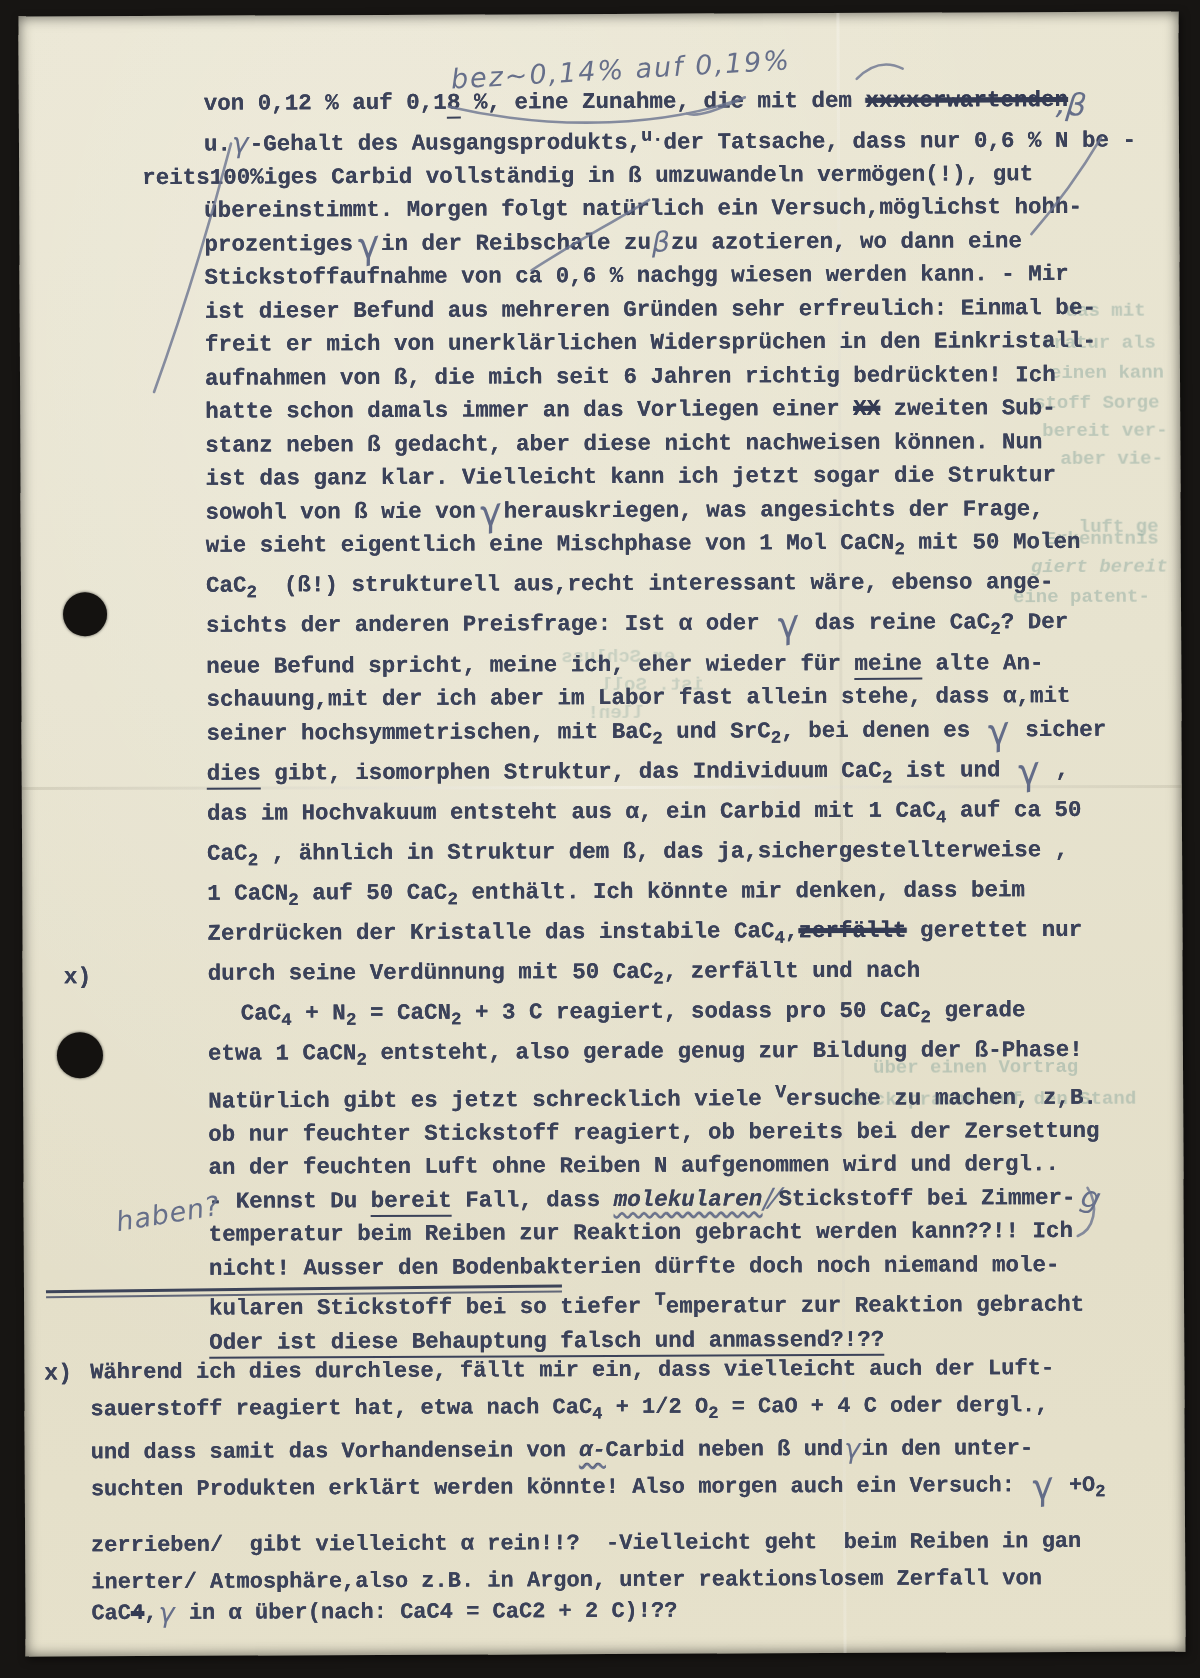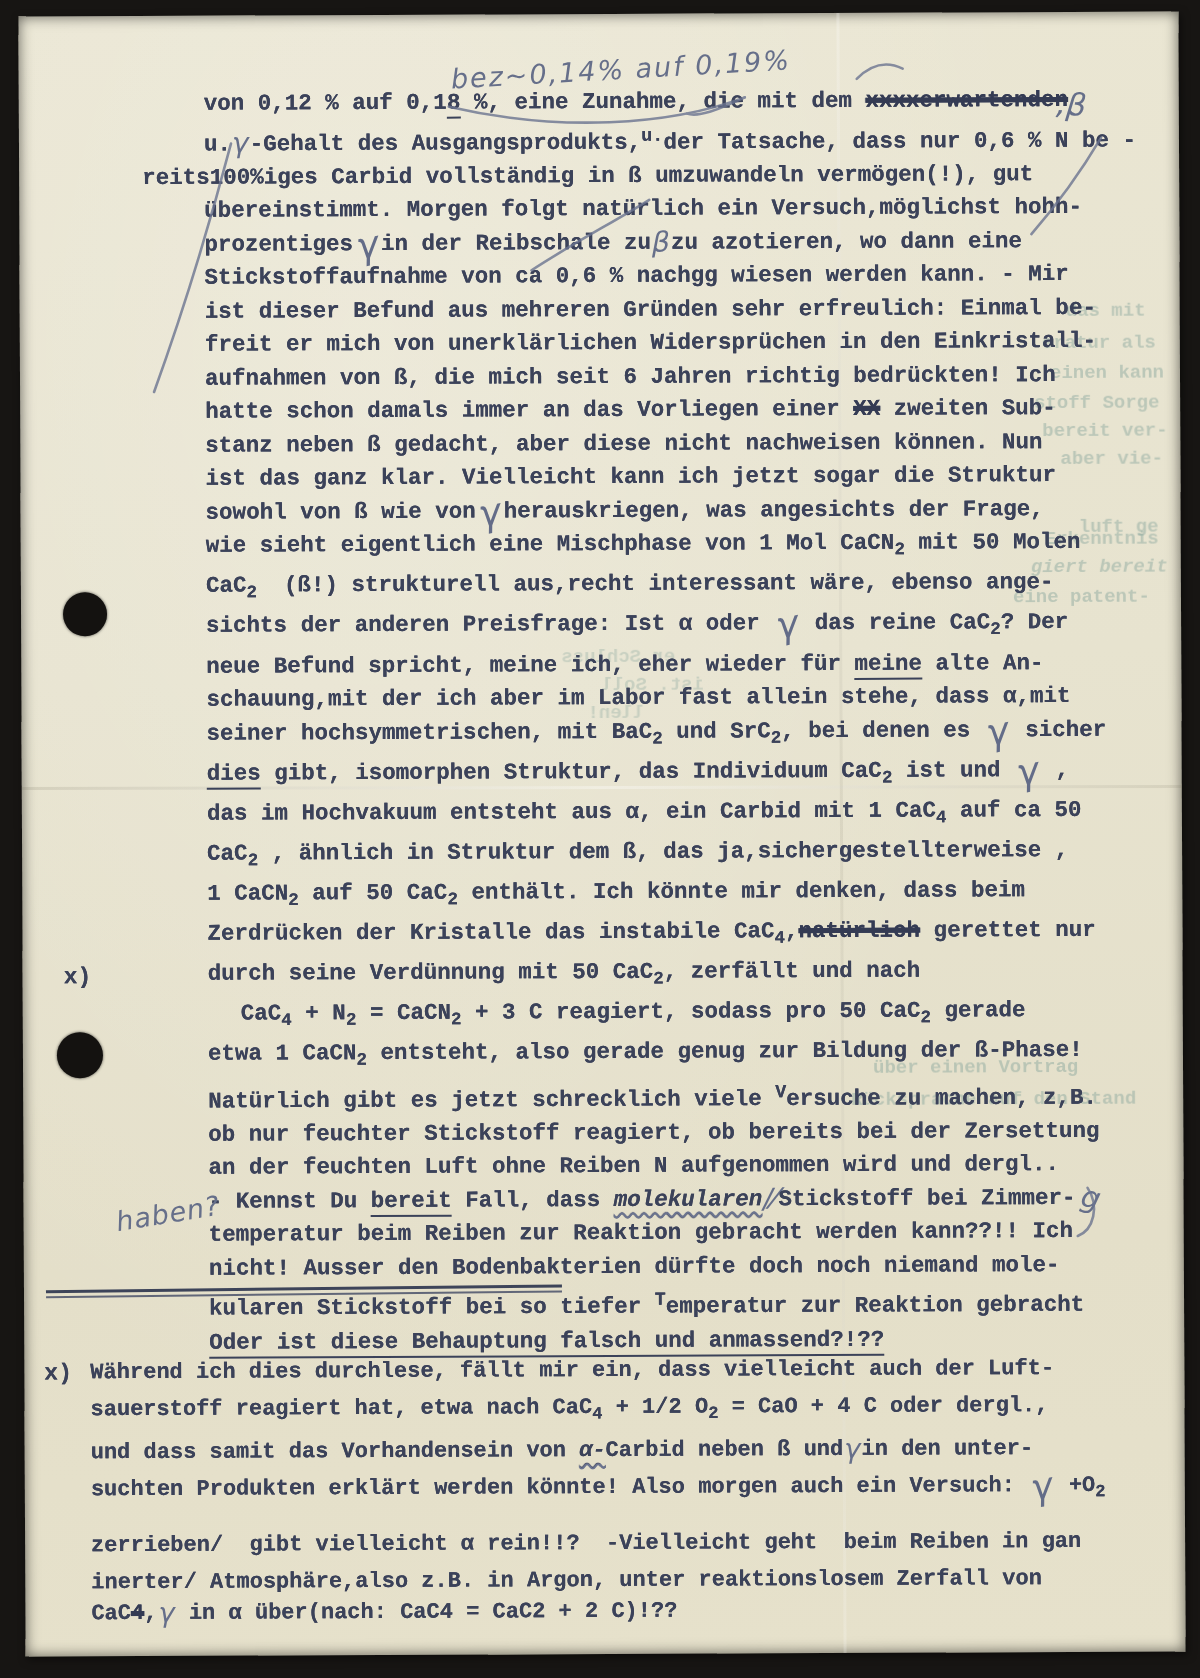--- a/index.html
+++ b/index.html
@@ -96,21 +96,21 @@
       <div class="line">wie sieht eigentlich eine Mischphase von 1 Mol CaCN<span class="t-sub">2</span> mit 50 Molen</div>
       <div class="line">CaC<span class="t-sub">2</span>  (ß!) strukturell aus,recht interessant wäre, ebenso ange-</div>
       <div class="line">sichts der anderen Preisfrage: Ist α oder <span class="t-hwg">γ</span> das reine CaC<span class="t-sub">2</span>? Der</div>
       <div class="line">neue Befund spricht, meine ich, eher wieder für <span class="t-u">meine</span> alte An-</div>
       <div class="line">schauung,mit der ich aber im Labor fast allein stehe, dass α,mit</div>
       <div class="line">seiner hochsymmetrischen, mit BaC<span class="t-sub">2</span> und SrC<span class="t-sub">2</span>, bei denen es <span class="t-hwg">γ</span> sicher</div>
       <div class="line"><span class="t-u">dies</span> gibt, isomorphen Struktur, das Individuum CaC<span class="t-sub">2</span> ist und <span class="t-hwg">γ</span> ,</div>
       <div class="line">das im Hochvakuum entsteht aus α, ein Carbid mit 1 CaC<span class="t-sub">4</span> auf ca 50</div>
       <div class="line">CaC<span class="t-sub">2</span> , ähnlich in Struktur dem ß, das ja,sichergestellterweise ,</div>
       <div class="line">1 CaCN<span class="t-sub">2</span> auf 50 CaC<span class="t-sub">2</span> enthält. Ich könnte mir denken, dass beim</div>
-      <div class="line">Zerdrücken der Kristalle das instabile CaC<span class="t-sub">4</span>,<span class="t-s">natürlich</span> gerettet nur</div>
+      <div class="line">Zerdrücken der Kristalle das instabile CaC<span class="t-sub">4</span>,<span class="t-s">zerfällt</span> gerettet nur</div>
       <div class="line">durch seine Verdünnung mit 50 CaC<span class="t-sub">2</span>, zerfällt und nach</div>
       <div class="line indent">CaC<span class="t-sub">4</span> + N<span class="t-sub">2</span> = CaCN<span class="t-sub">2</span> + 3 C reagiert, sodass pro 50 CaC<span class="t-sub">2</span> gerade</div>
       <div class="line">etwa 1 CaCN<span class="t-sub">2</span> entsteht, also gerade genug zur Bildung der ß-Phase!</div>
       <div class="line">Natürlich gibt es jetzt schrecklich viele <span class="t-sup">V</span>ersuche zu machen, z,B.</div>
       <div class="line">ob nur feuchter Stickstoff reagiert, ob bereits bei der Zersettung</div>
       <div class="line">an der feuchten Luft ohne Reiben N aufgenommen wird und dergl..</div>
       <div class="line">- Kennst Du <span class="t-u">bereit</span> Fall, dass <span class="t-hu">molekularen</span><span class="t-hw">/⁄</span>Stickstoff bei Zimmer-</div>
       <div class="line">temperatur beim Reiben zur Reaktion gebracht werden kann??!! Ich</div>
       <div class="line">nicht! Ausser den Bodenbakterien dürfte doch noch niemand mole-</div>
       <div class="line">kularen Stickstoff bei so tiefer <span class="t-sup">T</span>emperatur zur Reaktion gebracht</div>

